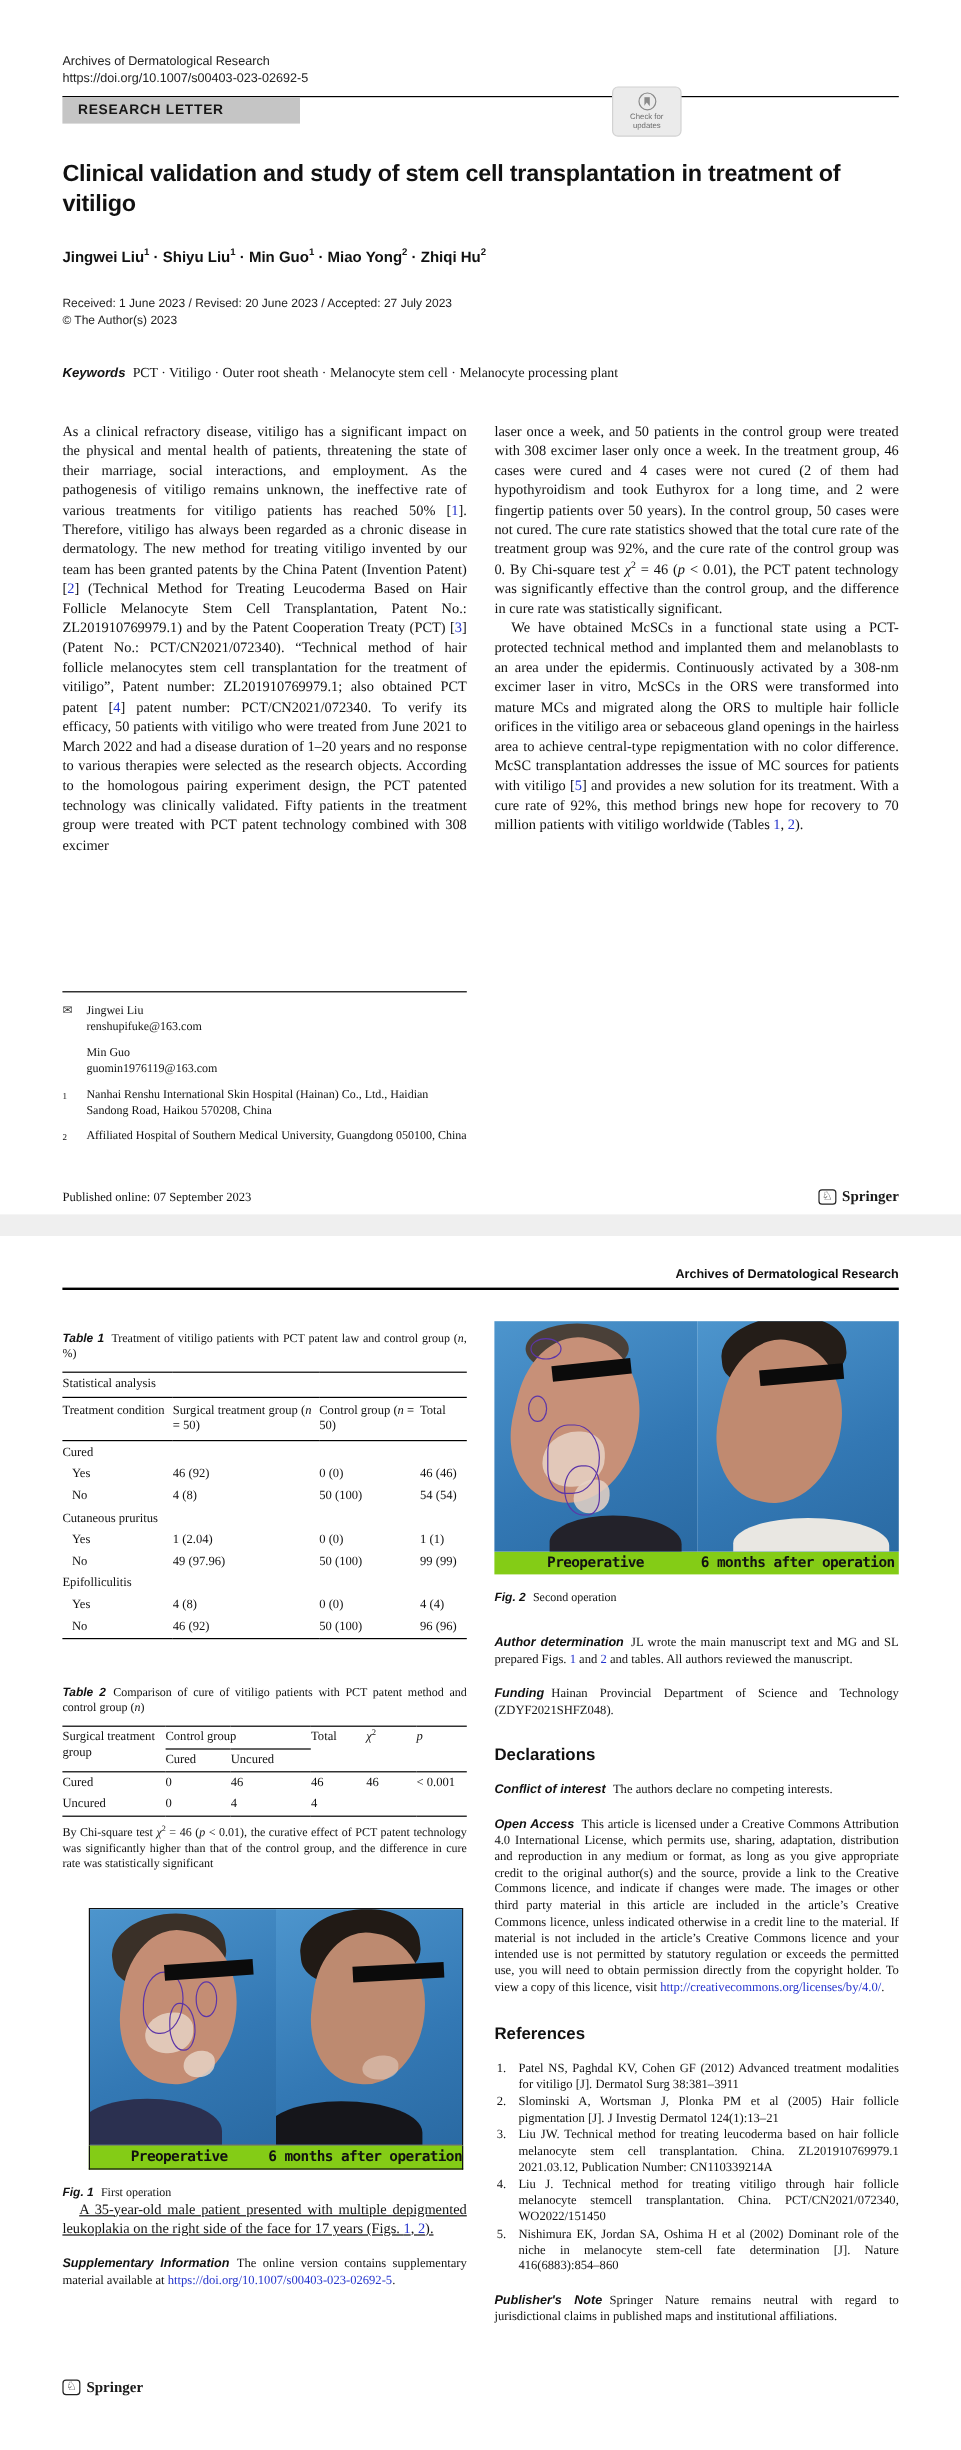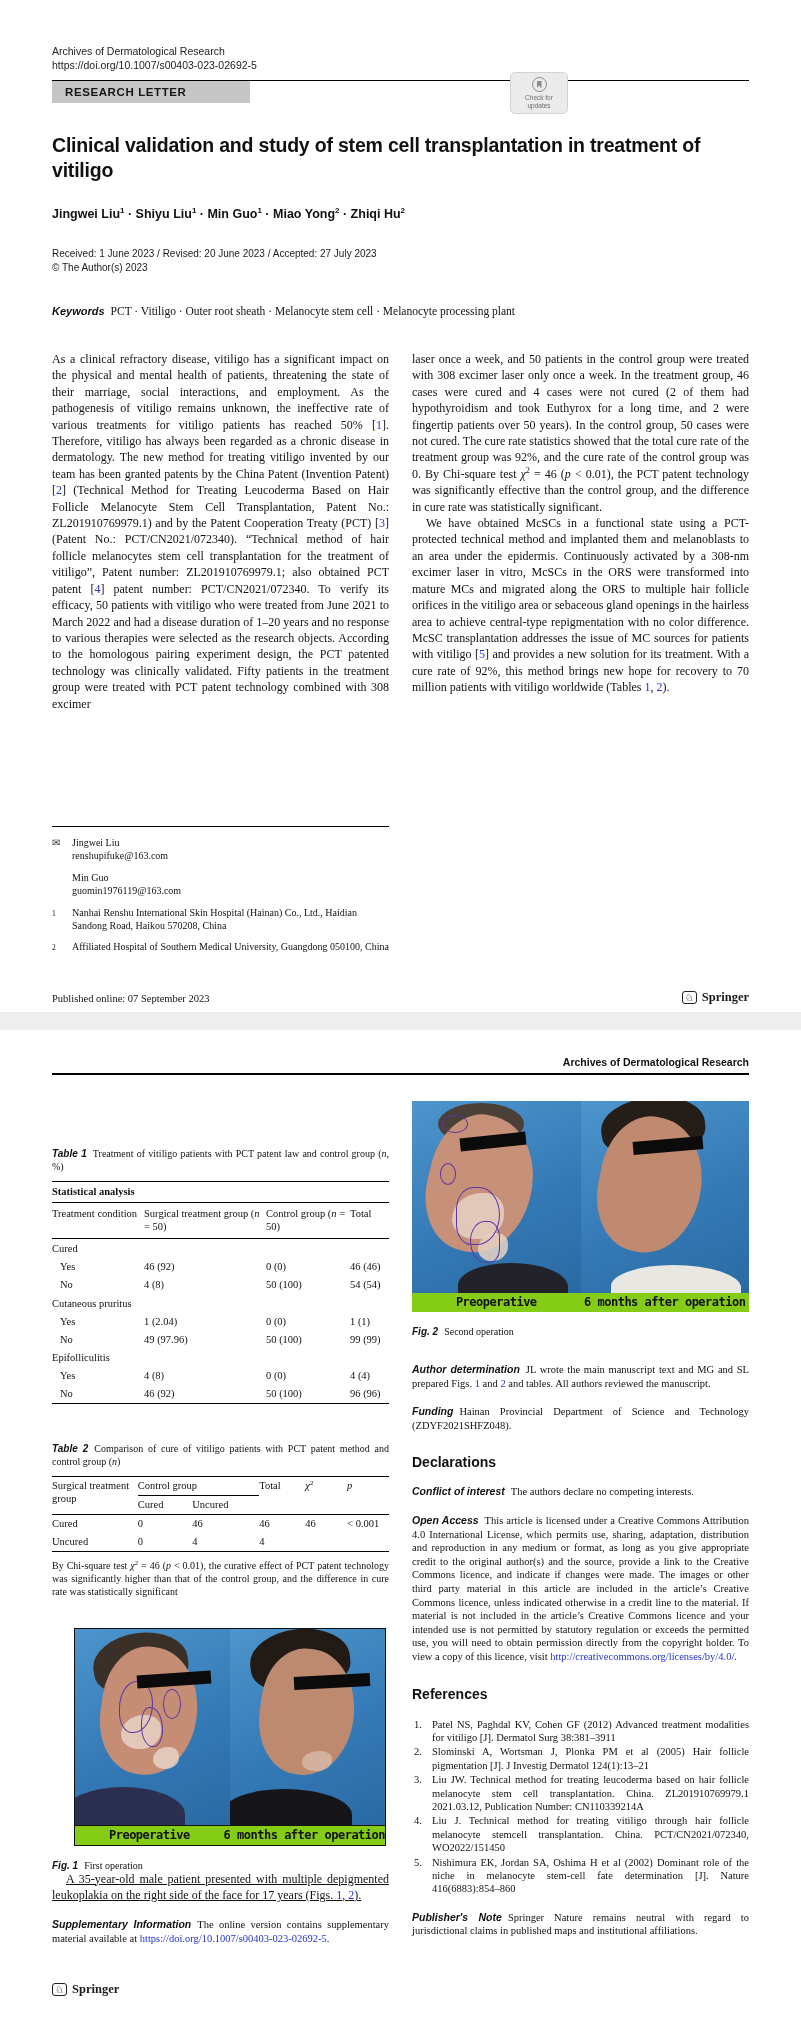--- a/index.html
+++ b/index.html
@@ -57,31 +57,31 @@
   .springer .mark{width:15px;height:13px;border:1.1px solid #222;border-radius:3px;font-size:10px;line-height:12px;text-align:center;font-weight:normal;}
   .spr-p1{position:absolute;right:52px;top:990px;}
   .spr-p2{position:absolute;left:52px;top:952px;}
 
   
   .runhead{font-family:var(--sans);font-weight:bold;font-size:10.5px;text-align:right;padding-top:0;}
   .p2rule{border-top:2px solid #000;margin-top:5px;}
   .cols2{display:flex;gap:23px;margin-top:18px;}
 
   
-  .tcap{font-size:10px;line-height:13px;text-align:justify;margin-bottom:8px;margin-top:38px;}
+  .tcap{font-size:10px;line-height:13px;text-align:justify;margin-bottom:8px;}
   .tcap .blab{font-size:10px;}
   table{border-collapse:collapse;width:100%;font-size:10.5px;line-height:13px;}
   th,td{text-align:left;vertical-align:top;font-weight:normal;padding:2.5px 4px 2.5px 0;}
   tr.bt>th,tr.bt>td{border-top:1px solid #000;}
   tr.bb>td{border-bottom:1px solid #000;}
   .t1 th{padding-top:4px;padding-bottom:5px;}
   .t1 .c0{width:92px;} .t1 .c1{width:122px;} .t1 .c2{width:84px;} .t1 .c3{width:39px;}
   .t1 .sec td{padding-top:3px;}
   .t1 td.ind{padding-left:8px;}
-  .subhead{padding:3px 0 4px;font-weight:bold;}
+  .subhead{padding:3px 0 4px;}
   .t2 .w-g{width:82px;} .t2 .w-cu{width:52px;} .t2 .w-un{width:64px;} .t2 .w-t{width:44px;} .t2 .w-x{width:40px;} .t2 .w-p{width:40px;}
   .t2 th.subrule{border-bottom:1px solid #000;}
   .tfoot{font-size:10px;line-height:13px;text-align:justify;margin-top:7px;}
 
   
   .fig{margin-top:30px;}
   .fig1wrap{margin-left:22px;width:312px;}
   .photos{display:flex;border:1px solid #111;}
   .photo{position:relative;flex:1;height:196px;overflow:hidden;background:linear-gradient(155deg,#4d95cd 0%,#3378b4 60%,#2a6aa3 100%);}
   .photo i{display:block;position:absolute;}

